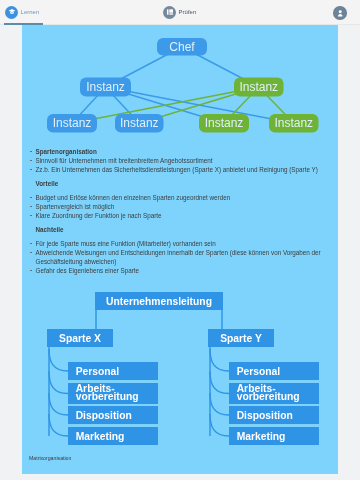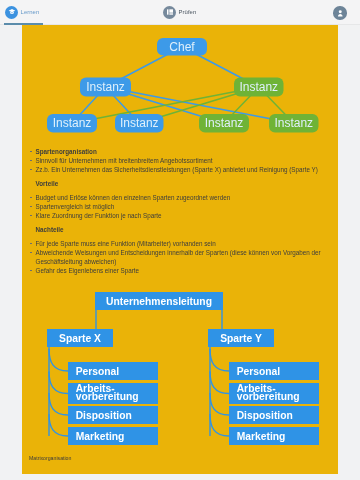--- a/index.html
+++ b/index.html
@@ -13,21 +13,21 @@
   .tab1{left:5px;}
   .tab1 .ic{background:#3c92e0;}
   .tab1 .lbl{color:#6699c9;}
   .tab2{left:163px;}
   .tab2 .ic{background:#76899c;}
   .tab2 .lbl{color:#4a5560;}
   .underline{position:absolute;left:4px;top:23px;width:39px;height:2px;background:#5b8cab;}
   .acct{position:absolute;left:333px;top:6px;width:13.5px;height:13.5px;border-radius:50%;background:#6d8498;
         display:flex;align-items:center;justify-content:center;}
 
-  .card{position:absolute;left:22px;top:25px;width:316px;height:449px;background:#eab308;}
+  .card{position:absolute;left:22px;top:25px;width:316px;height:449px;background:#7dd3fc;}
 
   .diagram1{position:absolute;left:-1px;top:-2px;width:317px;height:120px;}
   .nodelbl{font-family:"Liberation Sans",sans-serif;font-size:12px;fill:#dff0fb;}
   .txt{position:absolute;left:8px;top:122px;width:300px;}
   .bl{position:relative;padding-left:5.5px;font-size:6.3px;color:#3d3d3d;line-height:9px;}
   .bl:before{content:"";position:absolute;left:0.3px;top:4px;width:1.4px;height:1.4px;background:#6e6e6e;}
   .bl.b{font-weight:bold;}
   .hd{font-size:6.3px;color:#3d3d3d;font-weight:bold;line-height:9px;padding-left:5.5px;}
   .sp{height:5px;}
   .diagram2{position:absolute;left:-1px;top:264px;width:317px;height:165px;}

